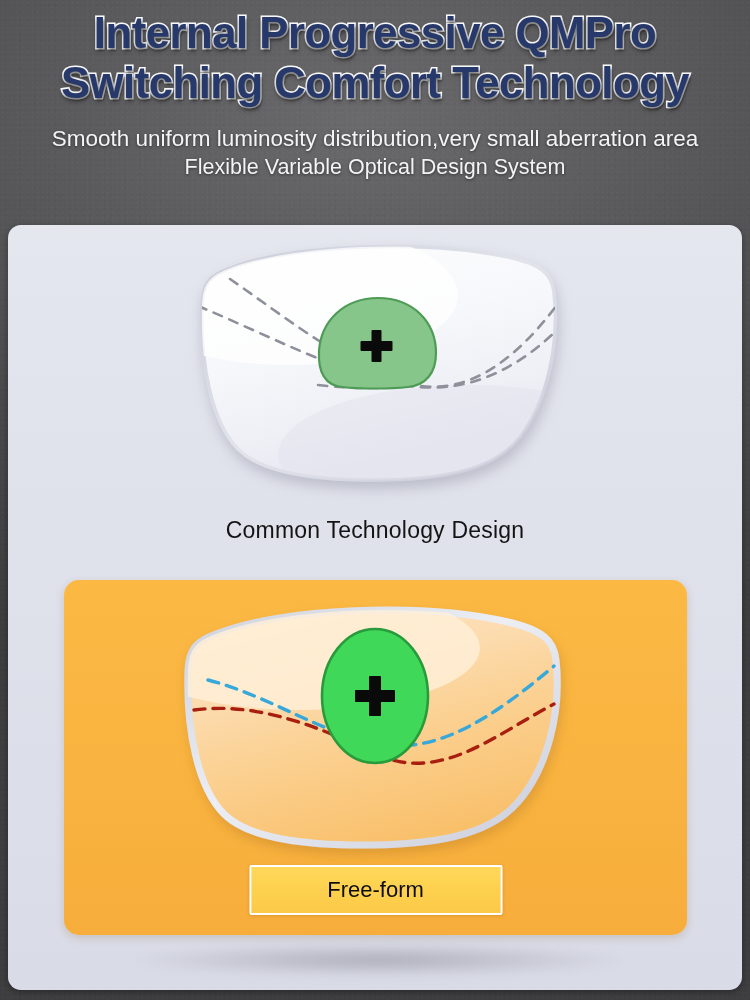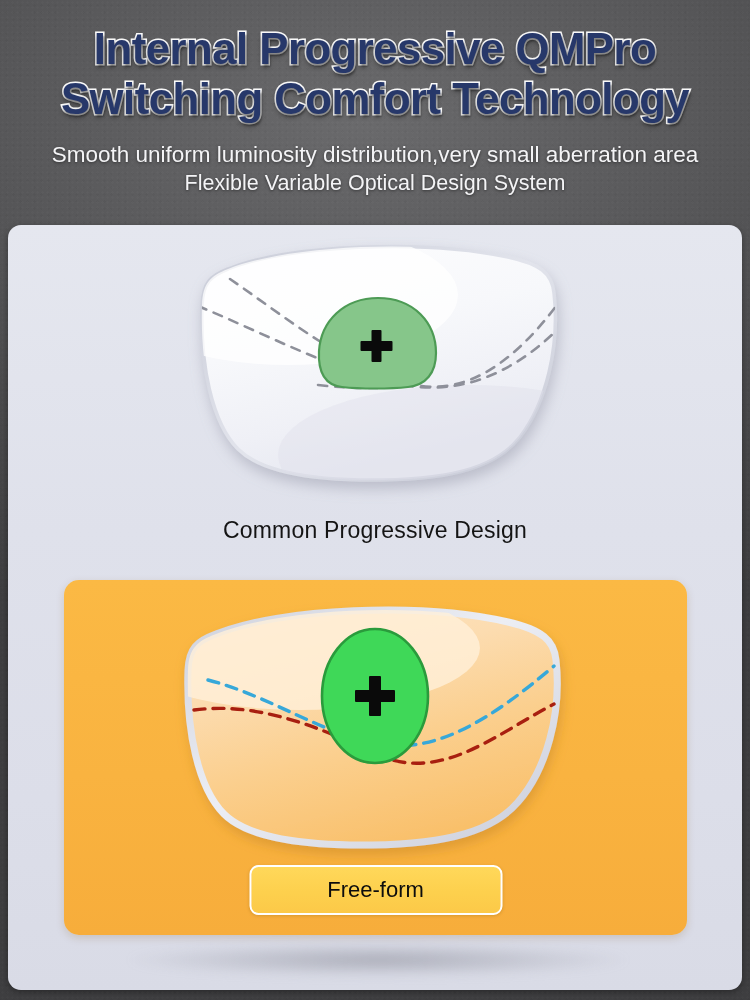--- a/index.html
+++ b/index.html
@@ -34,21 +34,21 @@
       radial-gradient(rgba(255,255,255,.055) 1px, transparent 1.4px),
       radial-gradient(rgba(0,0,0,.07) 1px, transparent 1.4px);
     background-size: 5px 5px, 7px 7px;
     background-position: 0 0, 3px 2px;
   }
 
   
   .header {
     position: absolute;
     top: 0; left: 0; right: 0;
-    padding-top: 24px;
+    padding-top: 8px;
     text-align: center;
     z-index: 3;
   }
   .title {
     font-size: 45px;
     line-height: 50px;
     font-weight: bold;
     font-stretch: condensed;
     letter-spacing: -0.5px;
     color: #27386a;
@@ -129,21 +129,21 @@
     width: 450px;
     height: 250px;
   }
   .freeform-btn {
     position: absolute;
     left: 50%;
     transform: translateX(-50%);
     bottom: 20px;
     width: 253px;
     height: 50px;
-    border-radius: 9px;
+    border-radius: 2px;
     background: linear-gradient(180deg, #ffd85a 0%, #fdd04d 55%, #fcc948 100%);
     border: 2.5px solid #ffffff;
     box-sizing: border-box;
     display: flex;
     align-items: center;
     justify-content: center;
     color: #0d0d0d;
     font-size: 22px;
     box-shadow: 0 1px 3px rgba(130,90,10,.25);
   }
@@ -239,21 +239,21 @@
                      C 156 150, 150 136, 151 116
                      C 153 86, 176 63, 210 63 Z" fill="#86c68a" stroke="#4d9b55" stroke-width="2.2"></path>
             <g fill="#0a0a0a">
               <rect x="203.5" y="95" width="10" height="32" rx="1"></rect>
               <rect x="192.5" y="106" width="32" height="10" rx="1"></rect>
             </g>
           </g>
         </svg>
       </div>
 
-      <div class="caption-common">Common Progressive Design</div>
+      <div class="caption-common">Common Technology Design</div>
     </div>
 
     <div class="panel-free">
 
       <div class="lens-wrap-2">
         <svg width="450" height="250" viewBox="0 0 450 250">
           <defs>
             <linearGradient id="lensFill2" x1="0.15" y1="0" x2="0.55" y2="1">
               <stop offset="0%" stop-color="#fde4c3"></stop>
               <stop offset="30%" stop-color="#fcdcb0"></stop>

